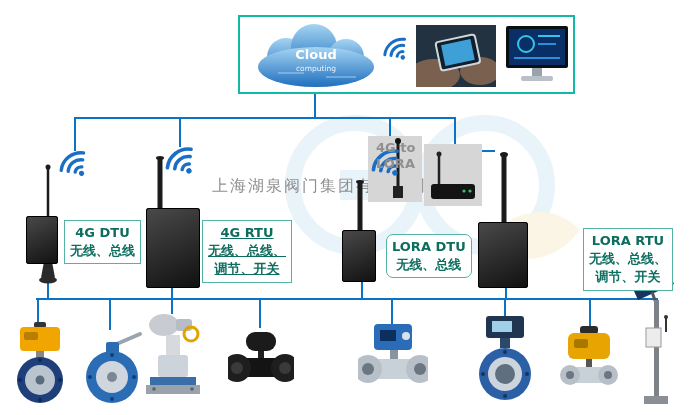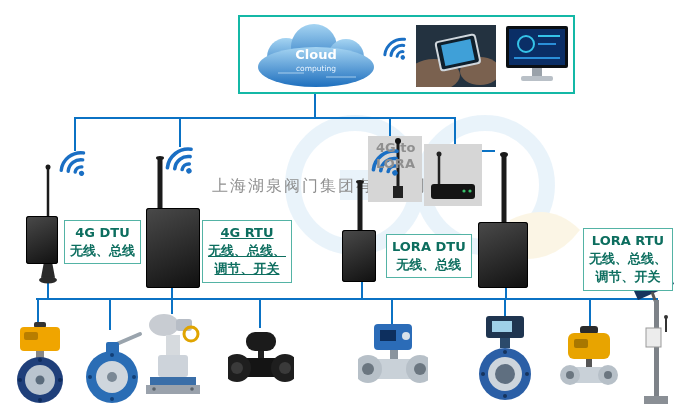--- a/index.html
+++ b/index.html
@@ -189,21 +189,21 @@
 
   <div class="label-box" style="left:64px;top:220px;">
     <div>4G DTU</div>
     <div>无线、总线</div>
   </div>
   <div class="label-box" style="left:202px;top:220px;text-decoration:underline;">
     <div>4G RTU</div>
     <div>无线、总线、</div>
     <div>调节、开关</div>
   </div>
-  <div class="label-box" style="left:386px;top:234px;">
+  <div class="label-box" style="left:386px;top:234px;border-radius:7px;">
     <div>LORA DTU</div>
     <div>无线、总线</div>
   </div>
   <div class="label-box" style="left:546px;top:228px;margin-left:37px;">
     <div>LORA RTU</div>
     <div>无线、总线、</div>
     <div>调节、开关</div>
   </div>
 
   <div class="product" style="left:8px;top:322px;">

